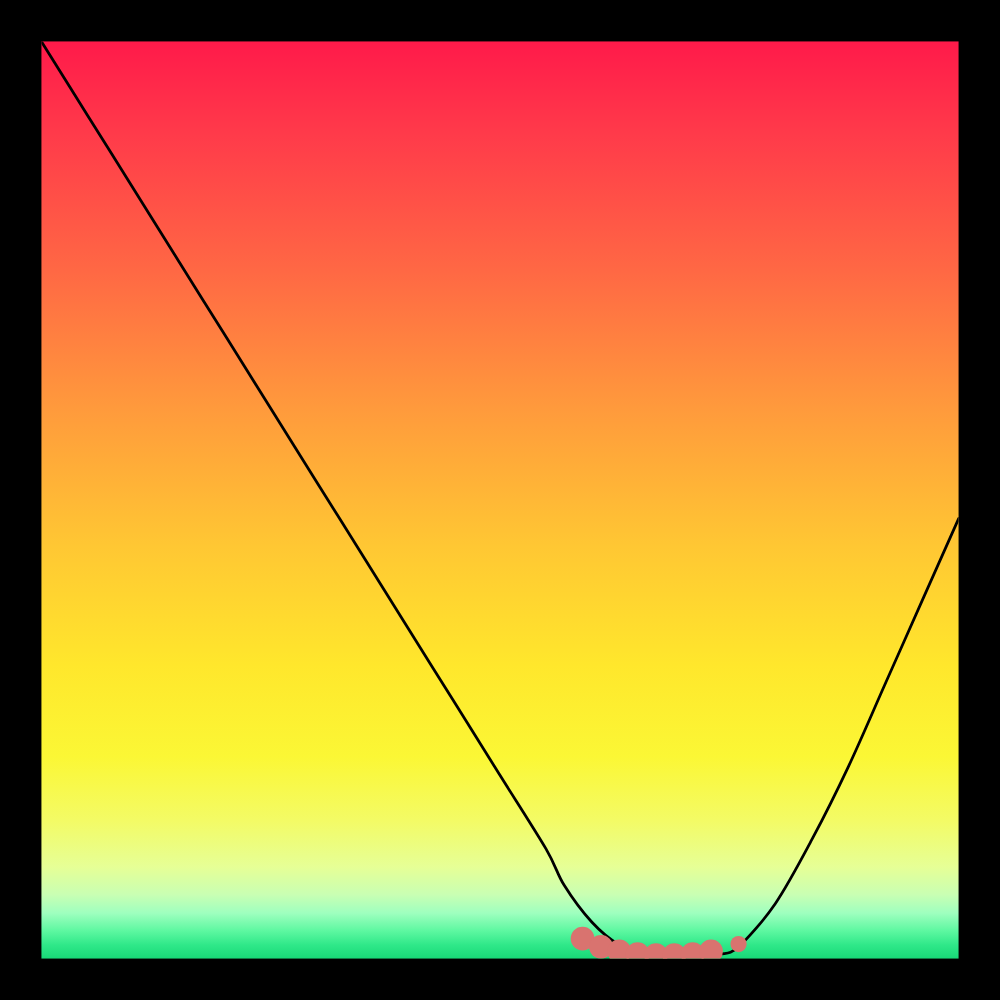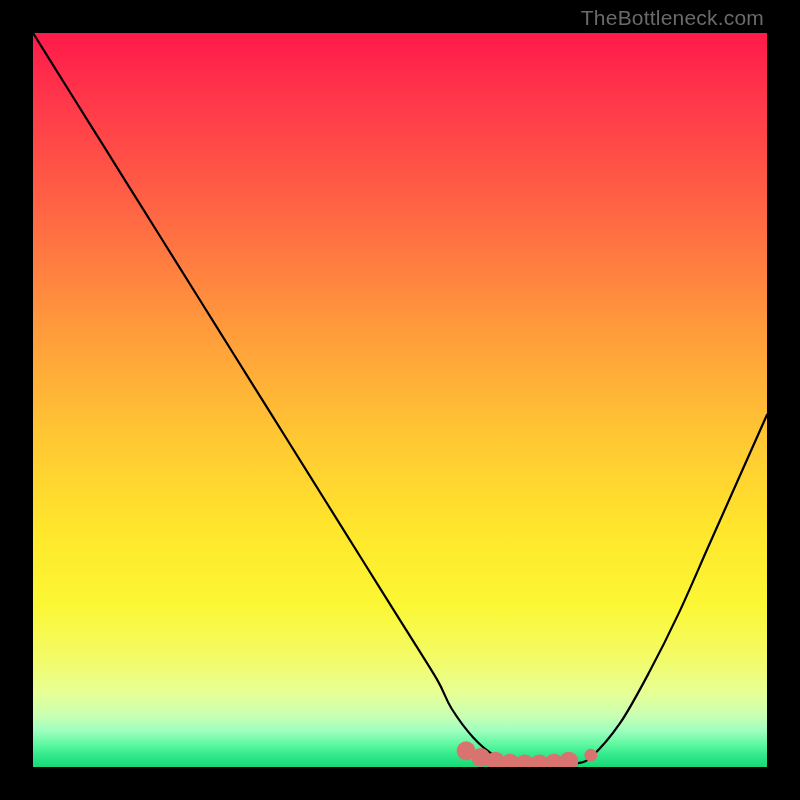--- a/index.html
+++ b/index.html
@@ -57,21 +57,20 @@
     color: #6a6a6a;
     font-size: 21px;
     letter-spacing: 0.2px;
   }
 </style>
 </head>
 <body>
 
 <div class="frame">
 
-  <div class="watermark">TheBottleneck.com</div>
 
   <div class="plot-area">
     <div class="gradient"></div>
 
     <svg class="curve-svg" viewBox="0 0 734 734" preserveAspectRatio="none">
       <g>
         <path id="curve-path" fill="none" stroke="#000000" stroke-width="2.2" stroke-linecap="round" d="M 0 0 C 5.872000000000001 9.395200000000004, 24.956000000000003 39.92960000000002, 36.7 58.72000000000003 C 48.444 77.51040000000003, 61.656000000000006 98.64960000000006, 73.4 117.44000000000005 C 85.144 136.23040000000003, 98.356 157.3696, 110.1 176.15999999999997 C 121.844 194.95039999999995, 135.056 216.08959999999993, 146.8 234.87999999999994 C 158.544 253.67039999999994, 171.756 274.8096, 183.5 293.6 C 195.244 312.39040000000006, 208.456 333.5296, 220.2 352.32 C 231.944 371.11039999999997, 245.15599999999998 392.24960000000004, 256.9 411.04 C 268.644 429.8304, 281.856 450.9696, 293.6 469.76 C 305.34400000000005 488.55039999999997, 318.55600000000004 509.6896, 330.3 528.48 C 342.044 547.2704, 355.256 568.4096000000001, 367 587.2 C 378.744 605.9904, 395.47920000000005 631.8272, 403.70000000000005 645.92 C 411.92080000000004 660.0128, 412.5079999999999 665.8847999999999, 418.37999999999994 675.28 C 424.25199999999995 684.6752, 433.3536 697.0064, 440.4 704.64 C 447.4464 712.2736, 455.3736 718.8796, 462.42 722.99 C 469.4664 727.1004, 477.3936 728.9207200000001, 484.44 730.33 C 491.4864 731.73928, 499.4136 731.56312, 506.46 731.798 C 513.5064 732.03288, 522.6080000000001 732.03288, 528.48 731.798 C 534.352 731.56312, 538.4624 731.5044, 543.16 730.33 C 547.8575999999999 729.1556, 550.7936 730.9172, 557.84 724.458 C 564.8864000000001 717.9988, 577.8048000000001 703.70048, 587.2 689.96 C 596.5952 676.2195200000001, 607.1648 656.196, 616.56 638.58 C 625.9551999999999 620.964, 636.5247999999999 599.8248, 645.92 579.86 C 655.3152 559.8952, 665.8847999999999 534.9391999999999, 675.28 513.8 C 684.6752 492.66079999999994, 695.2447999999999 468.8792, 704.64 447.74 C 714.0352 426.6008, 729.3024 392.2496, 734 381.68"></path>
       </g>
       <g id="marker-group">
           <circle cx="433.06" cy="717.852" r="9.5" fill="#d9736f" stroke="#c85e5b" stroke-width="0"></circle>

